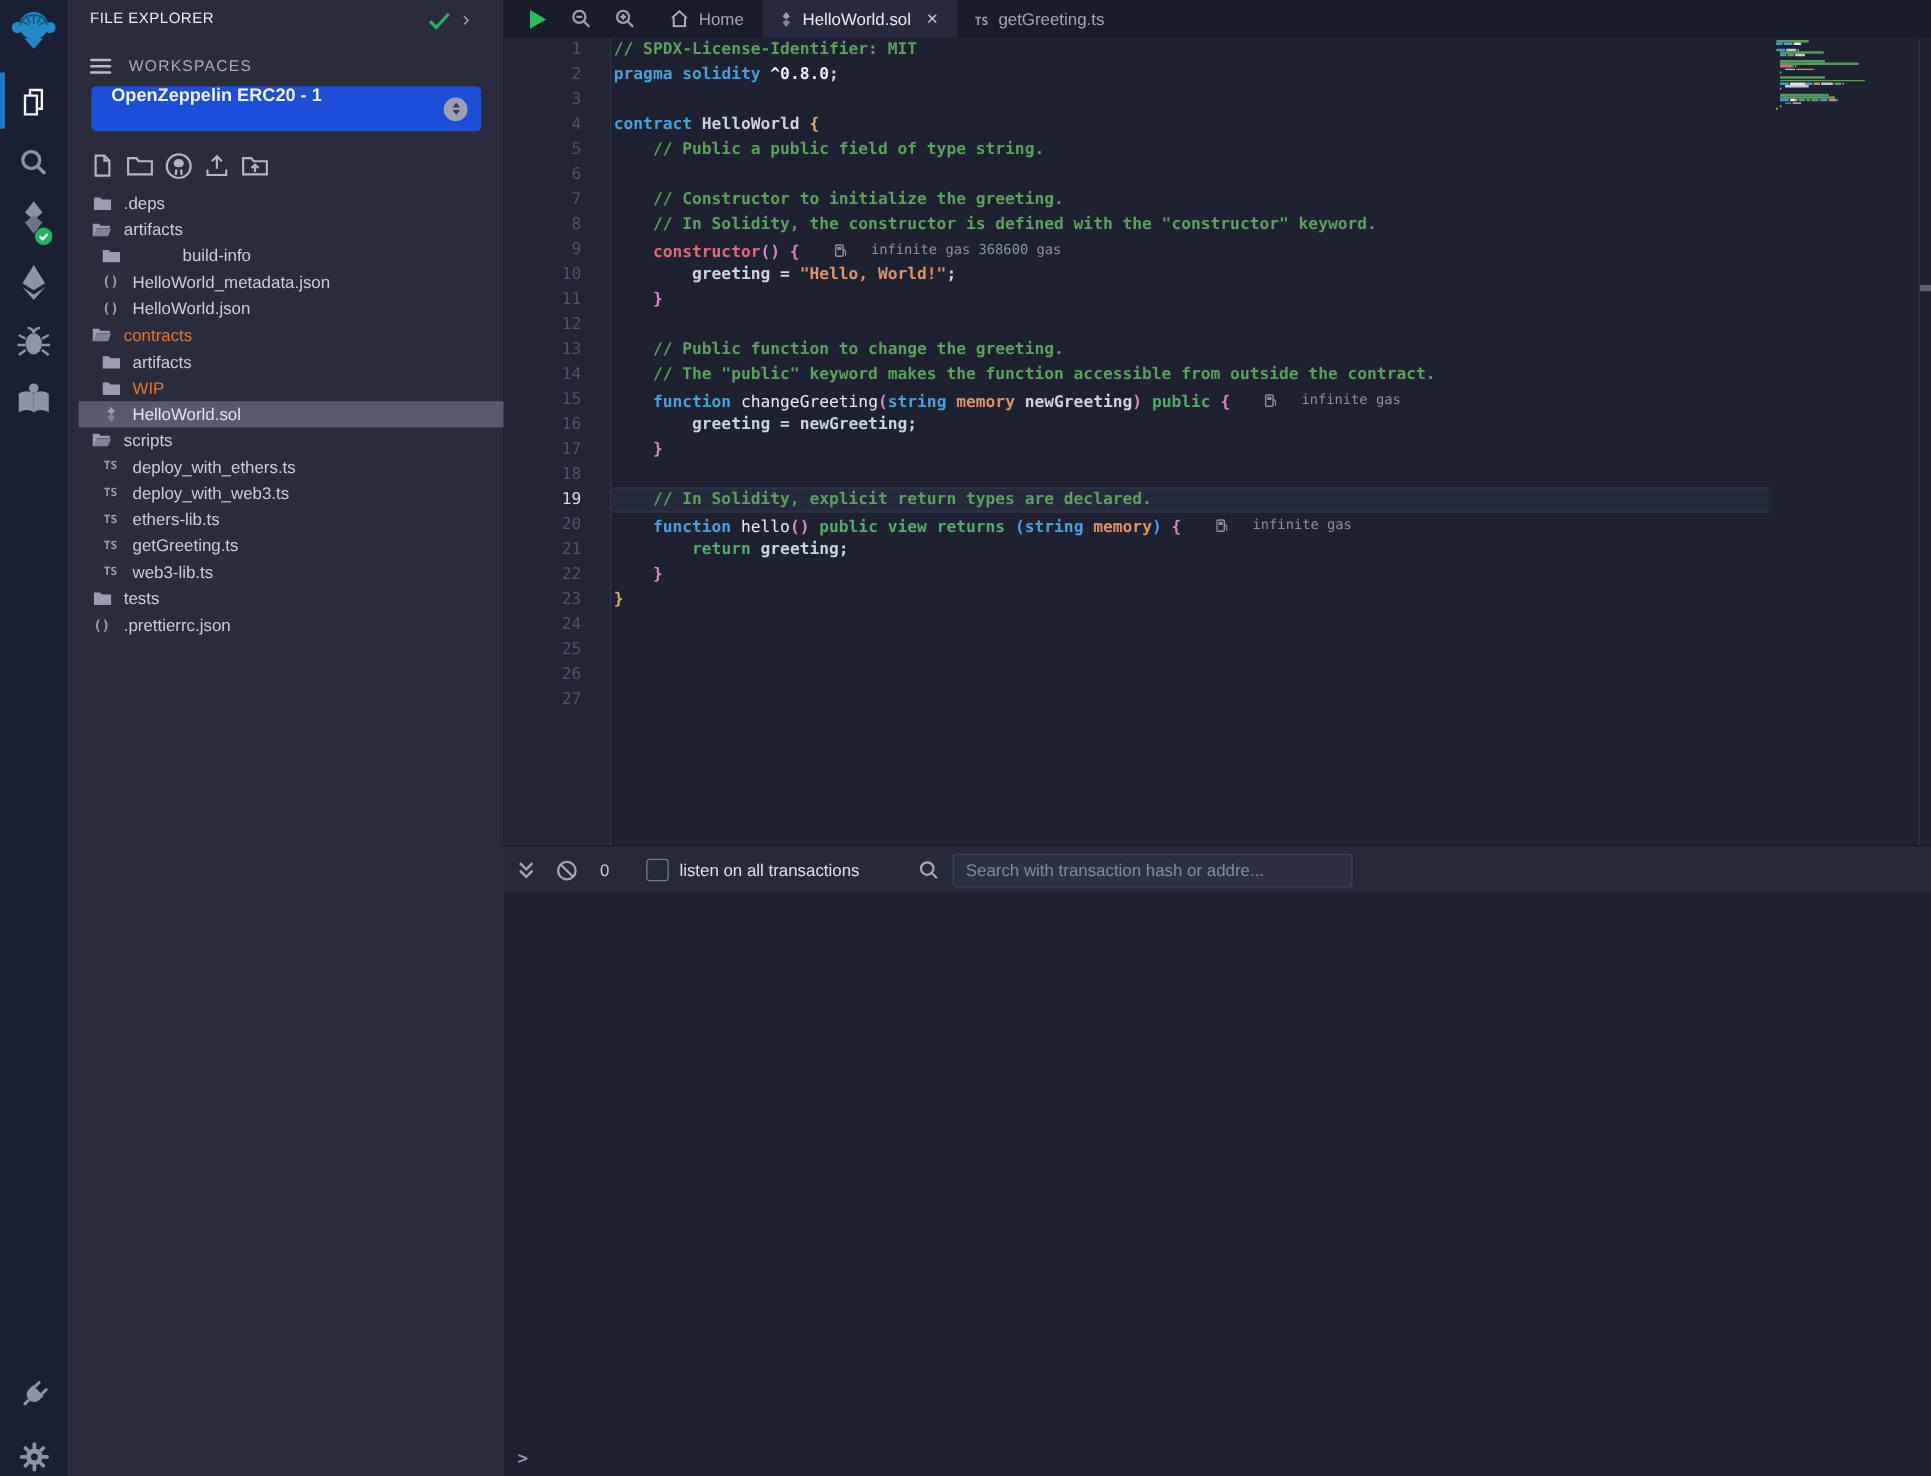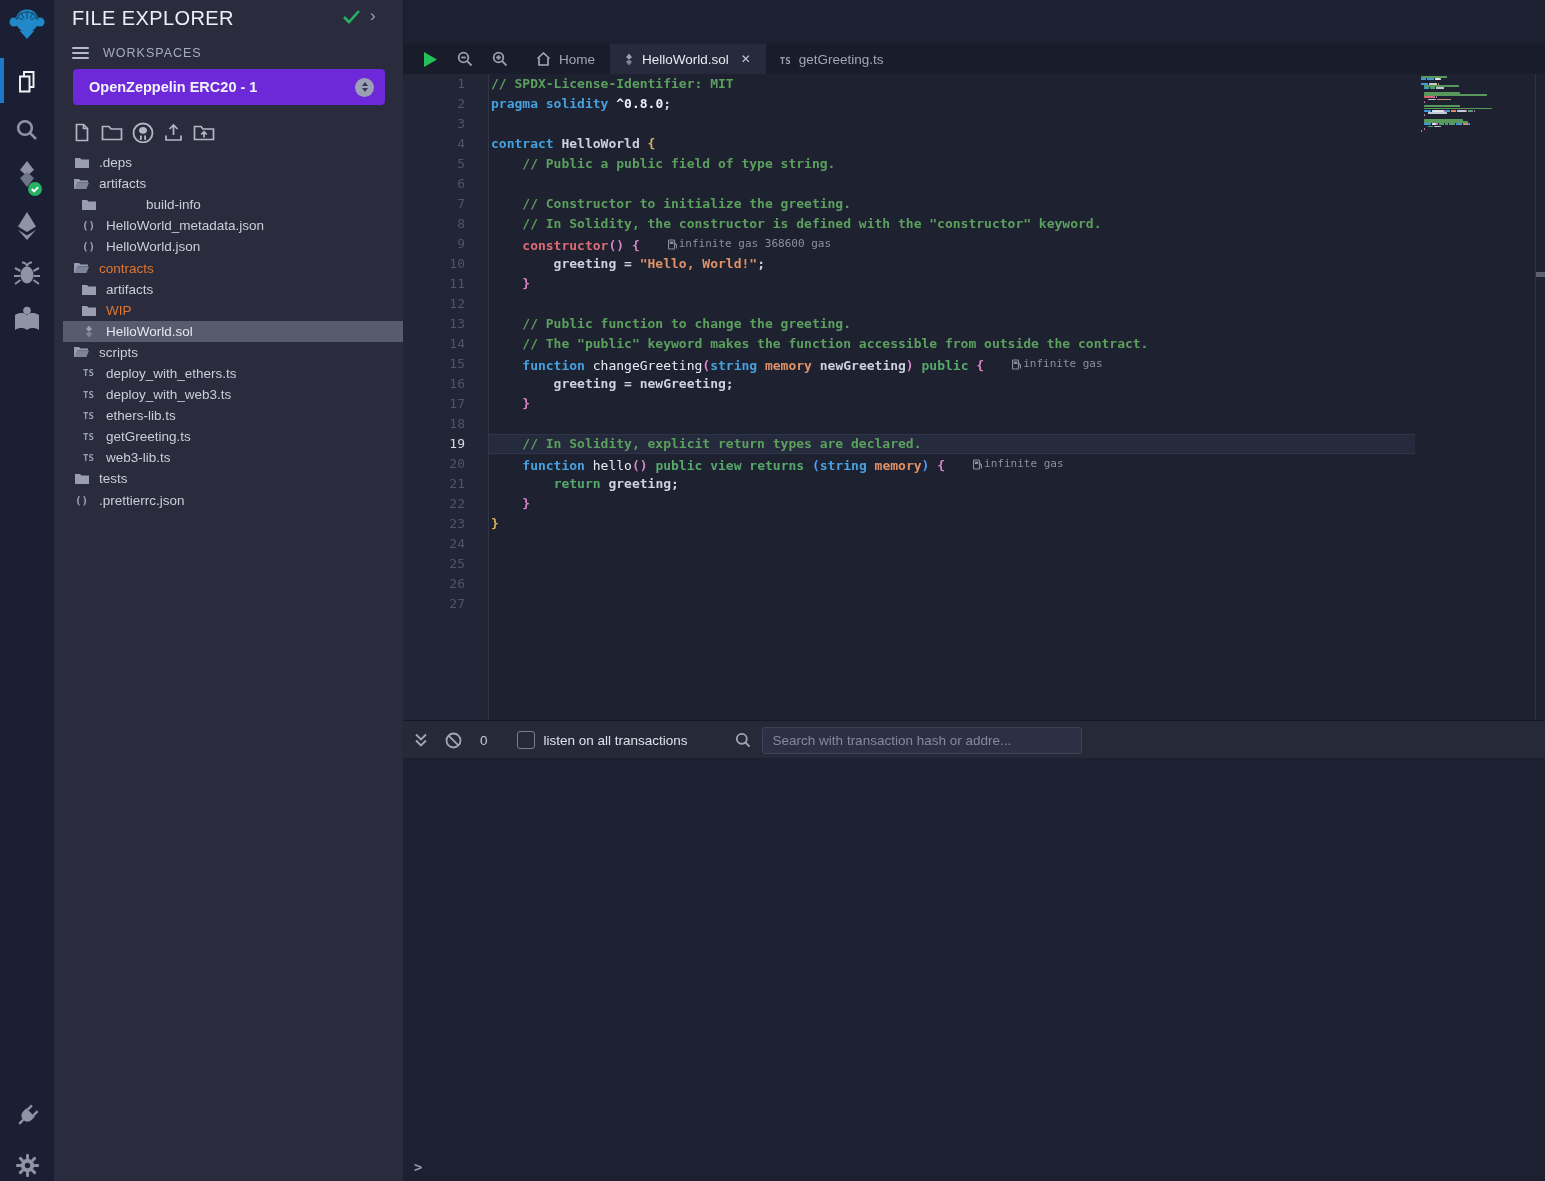--- a/index.html
+++ b/index.html
@@ -7,47 +7,47 @@
        font-family:"Liberation Sans",sans-serif;background:#1d2031;color:#ccd2e0;}
   svg{display:block}
 
   
   .actbar{position:absolute;left:0;top:0;bottom:0;width:54px;background:#1b1f33;border-right:1px solid #12152a;}
   .act-icon{position:absolute;left:0;width:54px;display:flex;justify-content:center;align-items:center;cursor:pointer;}
   .act-indicator{position:absolute;left:0;top:58px;width:4px;height:45px;background:var(--ui-active_indicator_blue);}
 
   
   .sidebar{position:absolute;left:54px;top:0;bottom:0;width:349px;background:#2a2c3e;border-right:1px solid #191c2e;}
-  .fe-header{position:absolute;left:18px;top:7px;font-size:20px;color:#edeff6;letter-spacing:.4px;}
+  .fe-header{position:absolute;left:18px;top:7px;font-size:12px;color:#edeff6;letter-spacing:.4px;}
   .fe-check{position:absolute;left:288px;top:9px;}
   .fe-chevron{position:absolute;left:316px;top:6px;font-size:17px;color:#9aa0b2;}
   .ws-row{position:absolute;left:18px;top:44px;display:flex;align-items:center;gap:14px;}
   .hamburger div{width:17px;height:2px;background:#b6bbcb;margin:3px 0;border-radius:1px;}
   .ws-label{font-size:12.5px;color:#a7acbd;letter-spacing:1px;}
-  .ws-select{position:absolute;left:19px;top:69px;width:312px;height:36px;background:#6d28d9;border-radius:4px;
-             display:flex;align-items:center;cursor:pointer;}
+  .ws-select{position:absolute;left:19px;top:69px;width:312px;height:36px;background:#1d4ed8;border-radius:4px;
+             display:flex;cursor:pointer;}
   .ws-name{margin-left:16px;font-size:14.5px;font-weight:700;color:#f1f3f9;}
   .ws-circle{position:absolute;right:11px;top:8.5px;width:19px;height:19px;border-radius:50%;background:#9ba1b4;
              display:flex;flex-direction:column;align-items:center;justify-content:center;gap:2px;}
   .tri-up{width:0;height:0;border-left:3.5px solid transparent;border-right:3.5px solid transparent;border-bottom:4px solid #383b4f;}
   .tri-dn{width:0;height:0;border-left:3.5px solid transparent;border-right:3.5px solid transparent;border-top:4px solid #383b4f;}
   .fe-toolbar{position:absolute;left:18px;top:122px;display:flex;gap:9px;align-items:center;}
   .fe-toolbar .tbico{cursor:pointer}
 
   .tree{position:absolute;left:0;top:152px;right:0;}
   .trow{height:21.1px;display:flex;align-items:center;font-size:13.5px;color:#c9cedb;cursor:pointer;white-space:nowrap;}
   .trow .ticon{width:17px;display:flex;justify-content:center;margin-right:9px;flex:none;}
   .trow.accent{color:var(--ui-accent_orange);}
   .trow.sel{background:var(--ui-selected_row);color:#e3e6ee;margin-left:9px;padding-left:-9px;}
   .tglyph{font-family:"DejaVu Sans Mono",monospace;color:#9aa0b2;font-weight:700;}
   .tglyph.json{font-size:11px;}
   .tglyph.ts{font-size:9px;letter-spacing:0;}
 
   
-  .main{position:absolute;left:403px;top:0;right:0;bottom:0;margin-top:44px;}
+  .main{position:absolute;left:403px;top:0;right:0;bottom:0;}
   .tabbar{position:absolute;left:0;top:0;right:0;height:30px;background:#191c2b;display:flex;align-items:stretch;}
   .ctrls{display:flex;align-items:center;gap:19px;padding:0 14px 0 20px;}
   .ctrls>*{cursor:pointer}
   .tab{display:flex;align-items:center;gap:8px;padding:0 14px;font-size:13.5px;color:#a0a5b5;cursor:pointer;border-right:1px solid #20233300;}
   .tab.active{background:#272a3c;color:#e8ebf3;}
   .tab .tclose{font-size:12px;color:#c3c8d6;margin-left:4px;}
   .tab .tglyph{color:#9aa0b2}
 
   .editor{position:absolute;left:0;top:30px;right:0;height:646px;background:#1e2130;overflow:hidden;}
   .curline{position:absolute;left:0;width:1012px;height:20px;background:#262a3d;border-top:1px solid #30344a;border-bottom:1px solid #30344a;box-sizing:border-box;}
@@ -55,21 +55,21 @@
   .gnum{height:20px;line-height:20px;text-align:right;padding-right:23px;font-family:"DejaVu Sans Mono",monospace;
         font-size:13px;color:#4f5468;font-weight:500;}
   .gnum.on{color:#d5dae6;}
   .codearea{position:absolute;left:85px;top:0;width:927px;bottom:2px;}
   .cline{height:20px;line-height:20px;white-space:pre;font-family:"DejaVu Sans Mono",monospace;font-size:13px;
          font-weight:600;padding-left:3px;position:relative;}
   .tk-cm{color:var(--c-cm)} .tk-kb{color:var(--c-kb);font-weight:700} .tk-kg{color:var(--c-kg);font-weight:700}
   .tk-kr{color:var(--c-kr);font-weight:700} .tk-st{color:var(--c-st)} .tk-bg{color:var(--c-bg)}
   .tk-bp{color:var(--c-bp)} .tk-bb{color:var(--c-bb)} .tk-fn{color:var(--c-fn);font-weight:400}
   .tk-vs{color:var(--c-vs);font-weight:700} .tk-pl{color:var(--c-pl)}
-  .gas{display:inline-flex;align-items:center;gap:2px;margin-left:28px;color:var(--c-gas);font-size:11px;font-weight:400;}
+  .gas{display:inline-flex;align-items:center;gap:20px;margin-left:28px;color:var(--c-gas);font-size:11px;font-weight:400;}
   .minimap{position:absolute;left:1018px;top:2px;width:114px;bottom:0;}
   .mline{position:relative;height:2.25px;}
   .mseg{position:absolute;top:0;height:1.8px;border-radius:.5px;opacity:.95;}
   .scrollstrip{position:absolute;right:0;top:0;width:9px;bottom:0;border-left:1px solid #2e3144;}
   .scrollthumb{position:absolute;right:0;width:9px;top:198px;height:5px;background:#5b6072;}
 
   
   .termbar{position:absolute;left:0;top:676px;right:0;height:38px;background:#262938;border-top:1px solid #151828;
            display:flex;align-items:center;}
   .termbar>*{flex:none}

